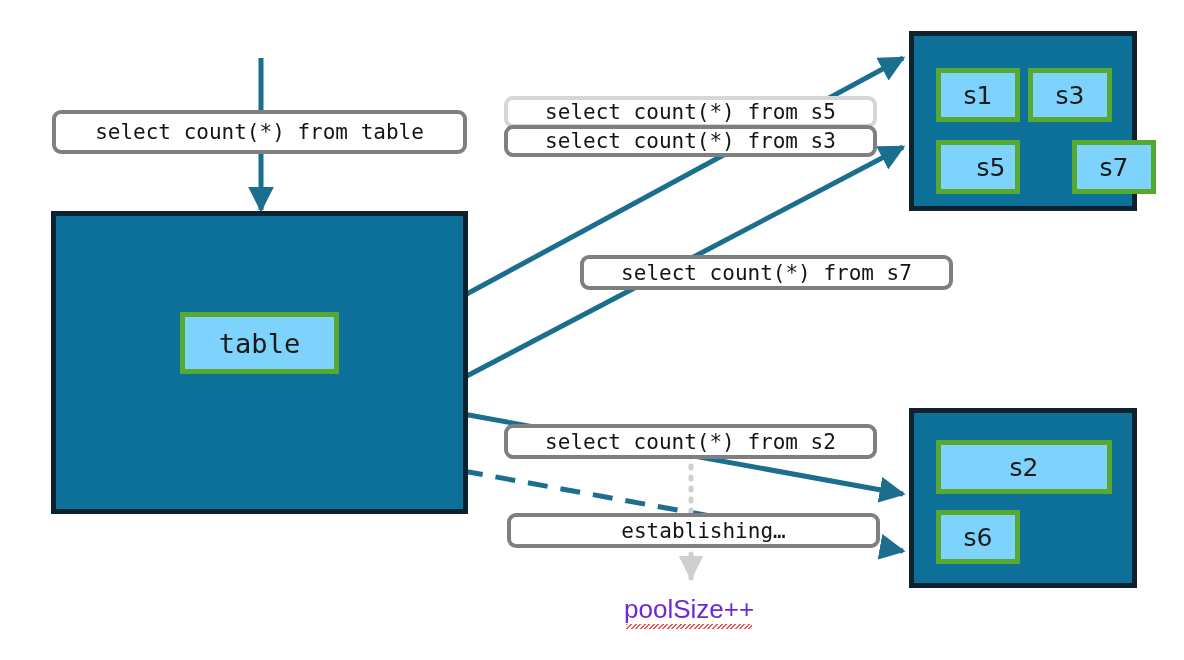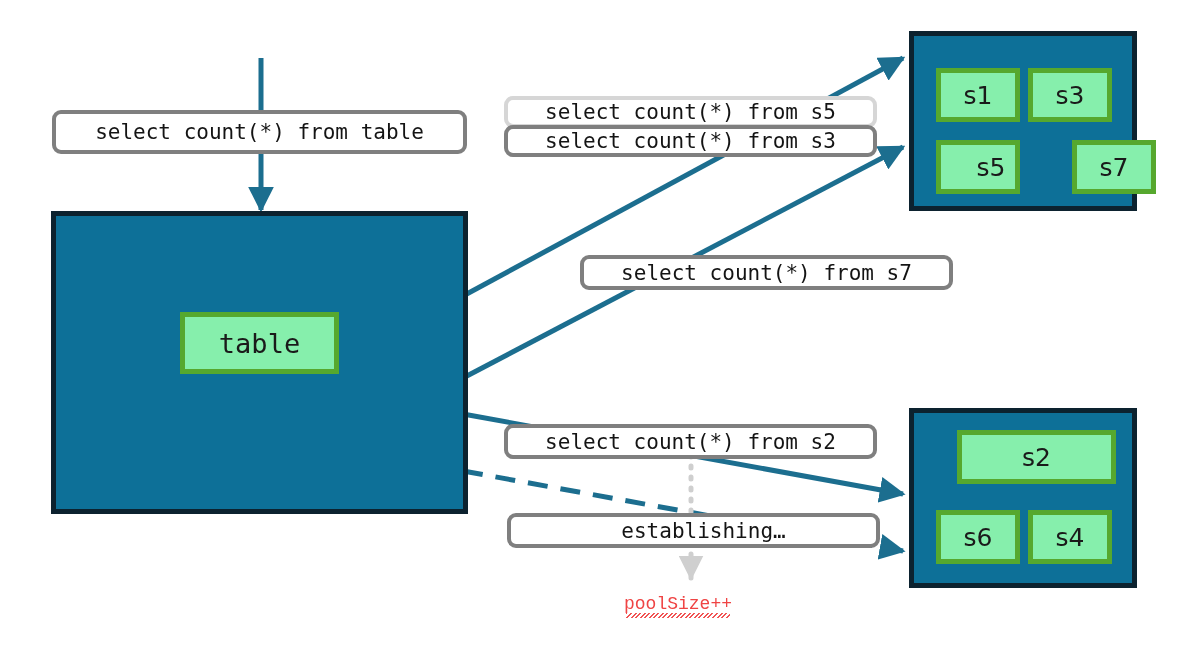--- a/index.html
+++ b/index.html
@@ -33,21 +33,21 @@
     position: absolute;
     background: #0d7098;
     border: 5px solid #0c222f;
     box-sizing: border-box;
     z-index: 2;
   }
 
   
   .node {
     position: absolute;
-    background: #86efac;
+    background: #7dd3fc;
     border: 5px solid #56a82e;
     box-sizing: border-box;
     display: flex;
     align-items: center;
     justify-content: center;
     color: #1a1a1a;
     z-index: 3;
   }
   .node.mono {
     font-family: "DejaVu Sans Mono", "Liberation Mono", monospace;
@@ -75,23 +75,23 @@
     z-index: 4;
   }
   .pill.ghost {
     border-color: #d6d6d6;
     z-index: 3;
   }
 
   
   .annot {
     position: absolute;
-    font-family: Liberation Mono, monospace;
-    font-size: 18px;
-    color: #ef4444;
+    font-family: Liberation Sans, sans-serif;
+    font-size: 26px;
+    color: #6d28d9;
     white-space: nowrap;
     z-index: 4;
   }
   .annot .squiggle {
     position: absolute;
     left: 2px;
     right: 2px;
     bottom: -4px;
     height: 5px;
     background:
@@ -175,23 +175,20 @@
   </div>
   <div class="node sans" style="left:936px; top:140px; width:84px; height:54px;padding-left:26px;">
     <span>s5</span>
   </div>
   <div class="node sans" style="left:1028px; top:140px; width:84px; height:54px;margin-left:44px;">
     <span>s7</span>
   </div>
 
   <div class="pool" style="left:909px; top:408px; width:228px; height:180px;"></div>
 
-  <div class="node sans" style="left:936px; top:430px; width:159px; height:54px;margin-left:21px;">
+  <div class="node sans" style="left:936px; top:440px; width:176px; height:54px;">
     <span>s2</span>
   </div>
   <div class="node sans" style="left:936px; top:510px; width:84px; height:54px;">
     <span>s6</span>
   </div>
-  <div class="node sans" style="left:1028px; top:510px; width:84px; height:54px;">
-    <span>s4</span>
-  </div>
 
 </div>
 
 </body></html>

